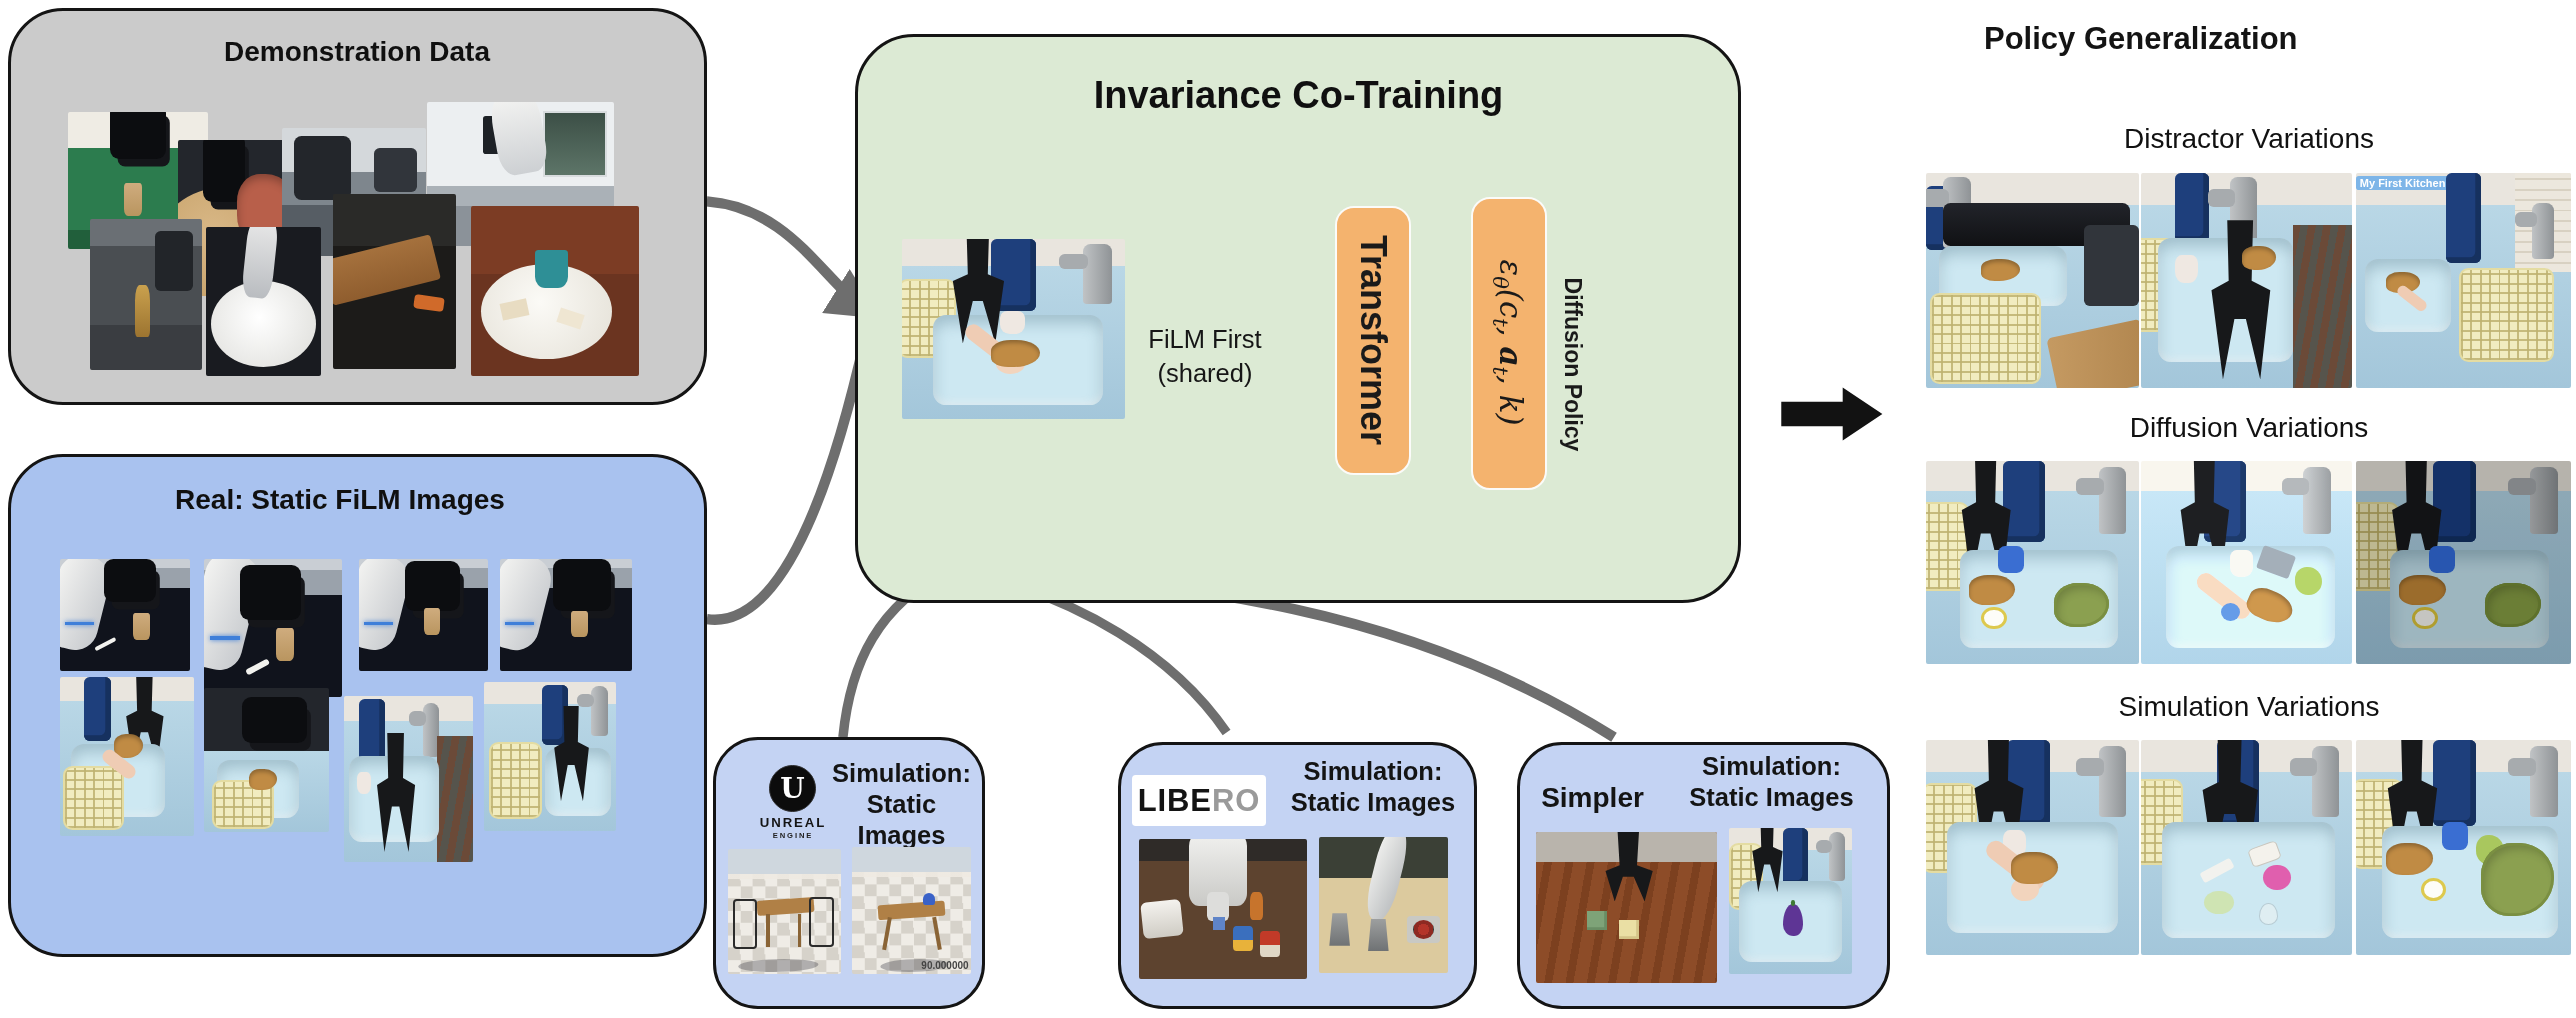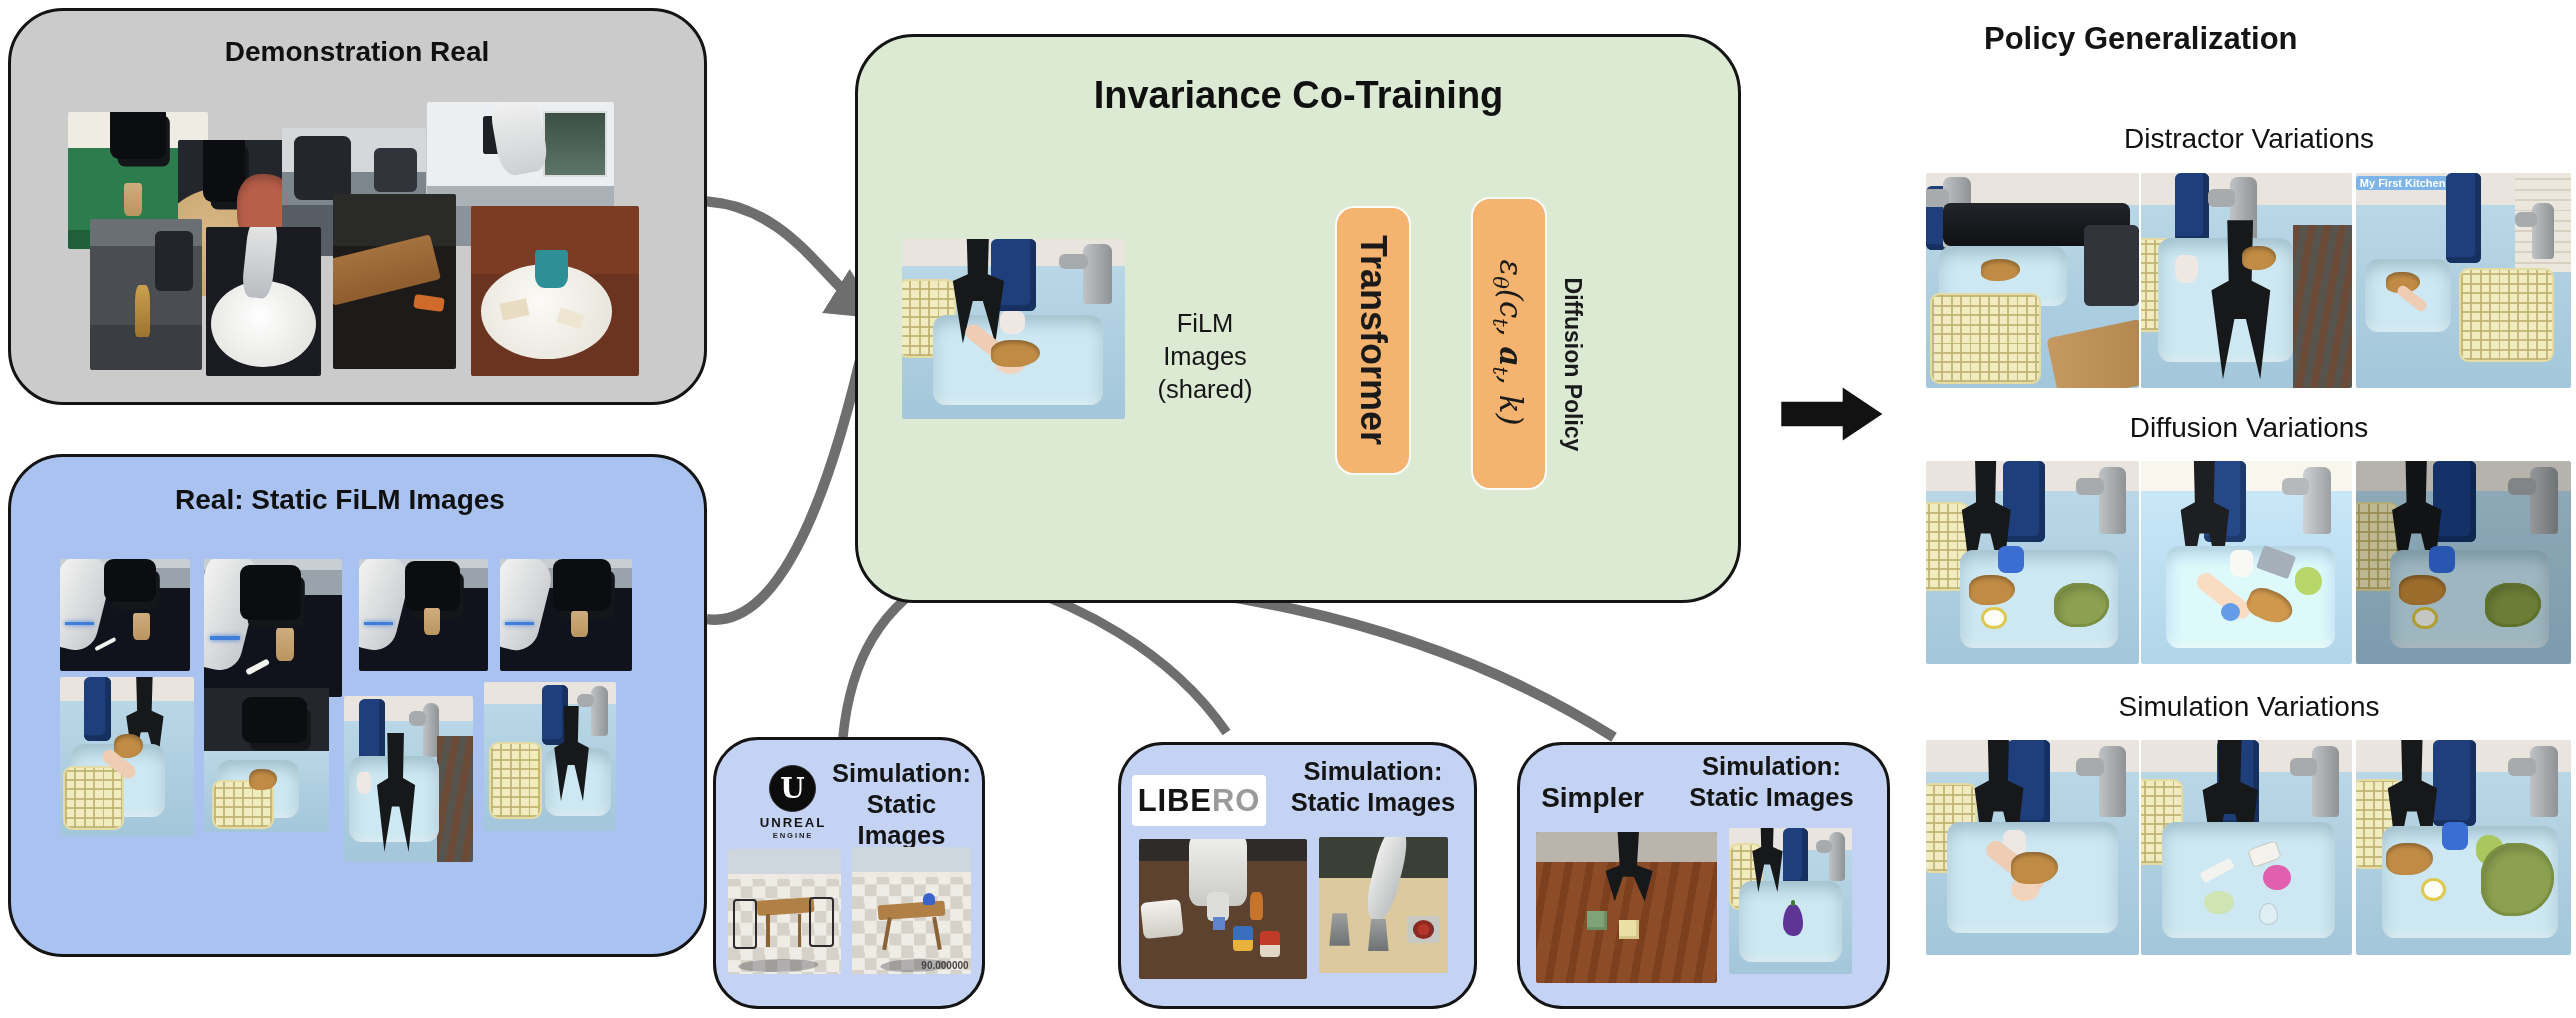--- a/index.html
+++ b/index.html
@@ -185,21 +185,21 @@
 
   <polygon points="1358,360 1386,360 1386,349 1413,368 1386,387 1386,376 1358,376" fill="#121212"></polygon>
   <polygon points="1498,360 1526,360 1526,349 1553,368 1526,387 1526,376 1498,376" fill="#121212"></polygon>
   <polygon points="1885,425 1950,425 1950,410 1992,438 1950,466 1950,451 1885,451" fill="#121212"></polygon>
 
   <path d="M 1617 240 A 26 26 0 1 1 1662 252" fill="none" stroke="#121212" stroke-width="7" marker-end="url(#mb)"></path>
 </svg>
 
 <section class="bigbox box-gray"></section>
 <div class="boxtitle t-demo">
-  <div>Demonstration Real</div>
+  <div>Demonstration Data</div>
 </div>
 <div class="ph sc-green" style="left:68px;top:112px;width:140px;height:137px">
   <i class="i-armk" style="left:30%;top:-6%;width:40%;height:40%"></i>
     <i class="i-cupt" style="left:40%;top:52%"></i>
 </div>
 <div class="ph sc-round" style="left:178px;top:140px;width:115px;height:156px">
   <i class="i-disc"></i>
     <i class="i-armk" style="left:22%;top:-4%;width:36%;height:44%"></i>
     <i class="i-cloth"></i>
 </div>
@@ -300,21 +300,21 @@
     <i class="i-fauc"></i>
   <i class="i-basin" style="left:14%;top:42%;width:76%;height:50%"></i>
     <i class="i-grip" style="left:20%;top:-4%;width:28%;height:62%"></i>
   <i class="i-cup" style="left:44%;top:40%"></i>
     <i class="i-spoon" style="left:26%;top:56%;width:30%"></i>
   <i class="i-bowl" style="left:42%;top:64%"></i>
     <i class="i-sponge" style="right:14%;top:56%"></i>
 </div>
 
 <div class="enc-label">
-  <span>FiLM Images</span>
+  <span>FiLM First</span>
   <span>(shared)</span>
 </div>
 
 <div class="module m-transformer"></div>
 <div class="vtext v-transformer">Transformer</div>
 
 <div class="module m-policy"></div>
 <div class="vtext v-policy">
   <span>ε</span><sub>θ</sub><span>(c</span><sub>t</sub><span>, </span><span class="mbold">a</span><sub>t</sub><span>, k)</span>
 </div>

